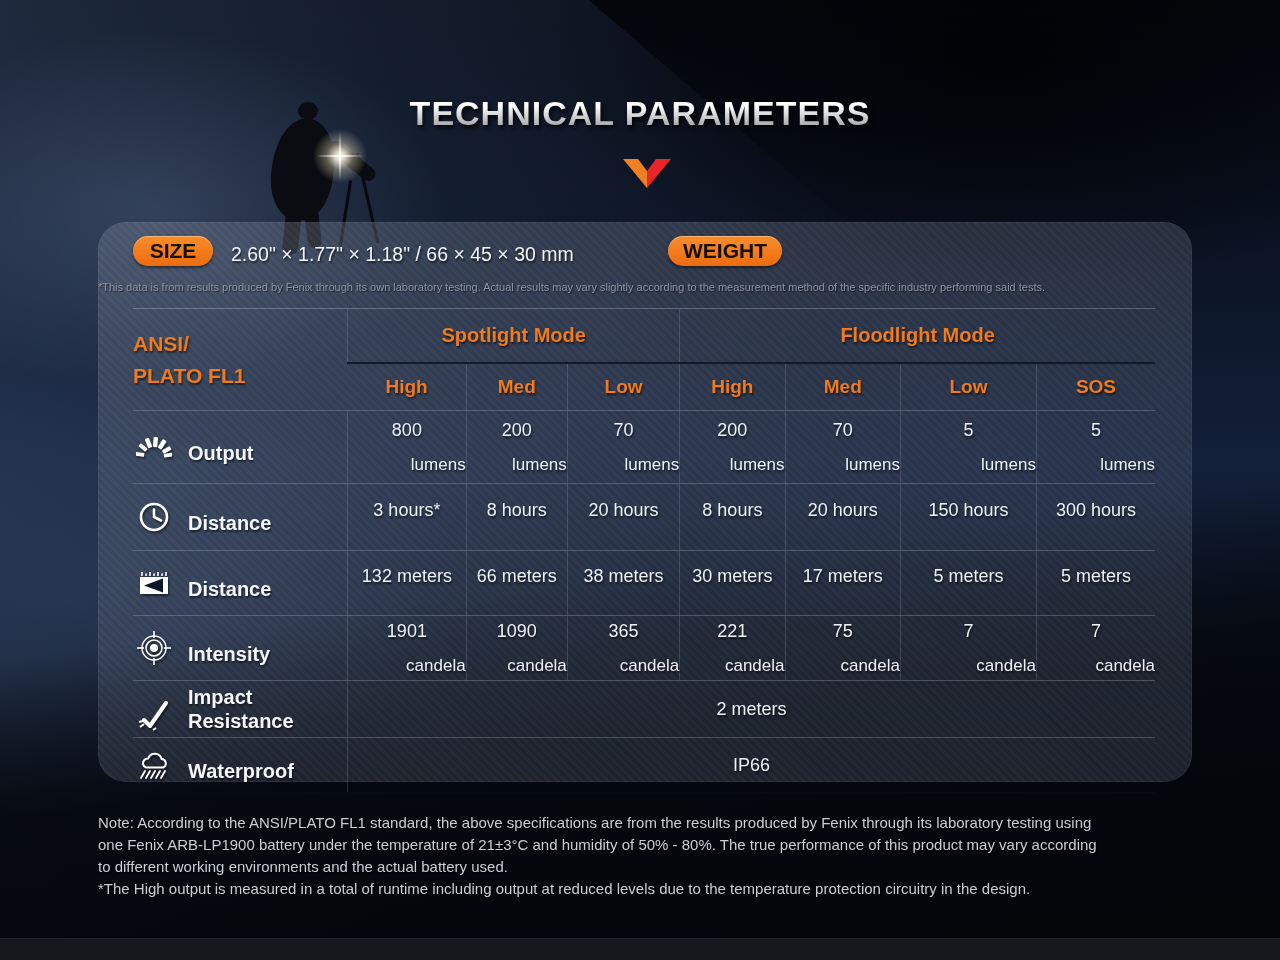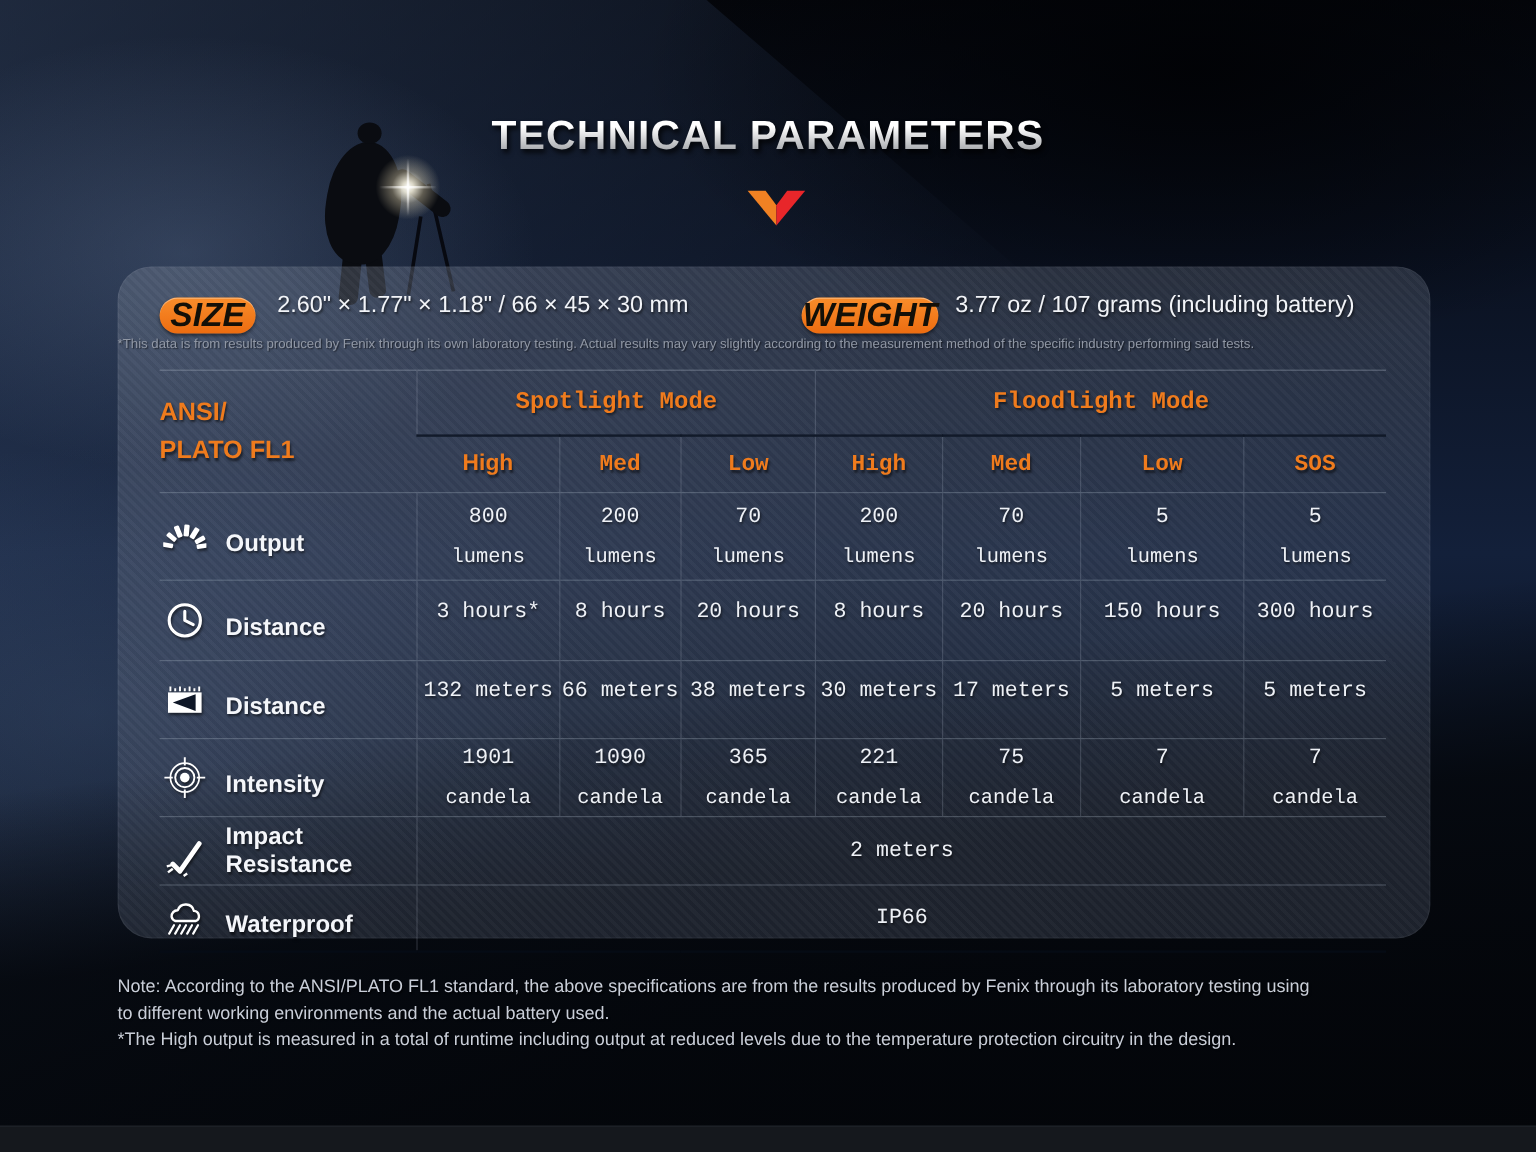--- a/index.html
+++ b/index.html
@@ -36,51 +36,51 @@
          background:linear-gradient(180deg,#ffffff 30%,#8f9297 95%);
          -webkit-background-clip:text;background-clip:text;color:transparent;
          filter:drop-shadow(2px 3px 2px rgba(0,0,0,.8));}
   .chevron{position:absolute;left:621px;top:158px;}
   
   .panel{position:absolute;left:98px;top:222px;width:1094px;height:560px;border-radius:28px;
          background:linear-gradient(165deg, rgba(128,138,158,.34), rgba(96,106,128,.28) 60%, rgba(88,98,120,.30));
          box-shadow:inset 0 0 0 1px rgba(255,255,255,.05);}
   .panel::after{content:"";position:absolute;inset:0;border-radius:28px;pointer-events:none;
          background:repeating-linear-gradient(45deg, rgba(255,255,255,.022) 0 3px, rgba(0,0,0,.028) 3px 6px);}
-  .badge{position:absolute;top:248px;height:30px;border-radius:16px;z-index:2;
+  .badge{position:absolute;top:236px;height:30px;border-radius:16px;z-index:2;
          background:linear-gradient(180deg,#f98d2b,#ec6c10);
-         color:#131008;font-weight:700;font-size:28px;line-height:30px;text-align:center;
-         box-shadow:0 2px 3px rgba(0,0,0,.45), inset 0 1px 0 rgba(255,255,255,.35);font-style:italic;}
+         color:#131008;font-weight:700;font-size:21px;line-height:30px;text-align:center;
+         box-shadow:0 2px 3px rgba(0,0,0,.45), inset 0 1px 0 rgba(255,255,255,.35);}
   .size-badge{left:133px;width:80px;}
   .weight-badge{left:668px;width:114px;}
   .badge-value{position:absolute;top:243px;z-index:2;color:#f2f4f8;font-size:19.5px;
                text-shadow:1px 2px 2px rgba(0,0,0,.6);white-space:nowrap;}
   .size-value{left:231px;}
   .weight-value{left:796px;}
   .disclaimer{position:absolute;top:281px;left:98px;width:924px;z-index:2;text-align:right;
               font-size:11px;color:#9097a4;white-space:nowrap;text-shadow:1px 1px 1px rgba(0,0,0,.5);}
   
   .spec-table{position:absolute;left:133px;top:308px;width:1022px;z-index:2;border-collapse:collapse;table-layout:fixed;
               border-top:1px solid rgba(173,184,200,.38);}
   .spec-table td{padding:0;vertical-align:middle;}
-  .spec-table td + td{border-left:1px solid rgba(173,184,200,.22);font-family:Liberation Mono, monospace;}
+  .spec-table td + td{border-left:1px solid rgba(173,184,200,.22);}
   .corner{height:100px;padding-left:32px;font-size:21px;font-weight:700;color:#ef7b1d;
           line-height:32px;text-shadow:1px 2px 2px rgba(0,0,0,.55);}
   .group{height:53px;text-align:center;font-size:20px;font-weight:700;color:#ef7b1d;
          text-shadow:1px 2px 2px rgba(0,0,0,.55);border-bottom:2px solid rgba(14,22,36,.88);}
   .sub{height:46px;text-align:center;font-size:19px;font-weight:700;color:#ef7b1d;
        text-shadow:1px 2px 2px rgba(0,0,0,.55);border-bottom:1px solid rgba(173,184,200,.30);}
   td.corner{border-bottom:1px solid rgba(173,184,200,.30);}
   .label-cell{padding-left:12px;}
   .label-inner{display:flex;align-items:flex-end;gap:13px;}
   .icw{width:42px;display:flex;justify-content:center;flex:0 0 42px;filter:drop-shadow(1px 2px 1px rgba(0,0,0,.5));}
   .row-label{font-size:20px;font-weight:700;color:#f4f6fa;text-shadow:1px 2px 2px rgba(0,0,0,.55);line-height:24px;}
   .val{text-align:center;color:#eef1f6;font-size:18px;text-shadow:1px 2px 2px rgba(0,0,0,.55);}
   .cv,.cu{display:block;}
-  .cu{font-size:17px;margin-top:14px;}
+  .cu{font-size:17px;margin-top:14px;text-align:right;}
   tr.r-output td{height:72px;border-bottom:1px solid rgba(173,184,200,.30);}
   tr.r-runtime td{height:66px;border-bottom:1px solid rgba(173,184,200,.30);}
   tr.r-distance td{height:64px;border-bottom:1px solid rgba(173,184,200,.30);}
   tr.r-intensity td{height:64px;border-bottom:1px solid rgba(173,184,200,.30);}
   tr.r-impact td{height:56px;border-bottom:1px solid rgba(173,184,200,.30);}
   tr.r-water td{height:54px;border-bottom:2px solid rgba(6,12,22,.85);}
   
   .footnote{position:absolute;left:98px;top:800px;width:1110px;color:#c9ced8;font-size:15px;line-height:22px;
             text-shadow:1px 1px 1px rgba(0,0,0,.6);margin-top:12px;}
   .footnote div{white-space:nowrap;}
@@ -113,21 +113,20 @@
   <svg class="chevron" width="52" height="32" viewBox="0 0 52 32">
     <polygon points="2,1 17,1 26,13 26,30" fill="#f08123"></polygon>
     <polygon points="50,1 35,1 26,13 26,30" fill="#e8262a"></polygon>
   </svg>
 
   <section class="panel"></section>
 
   <div class="badge size-badge">SIZE</div>
   <div class="badge-value size-value">2.60" × 1.77" × 1.18" / 66 × 45 × 30 mm</div>
   <div class="badge weight-badge">WEIGHT</div>
-  <div class="badge-value weight-value">3.77 oz / 107 grams (including battery)</div>
   <div class="disclaimer">*This data is from results produced by Fenix through its own laboratory testing. Actual results may vary slightly according to the measurement method of the specific industry performing said tests.</div>
 
   <table class="spec-table">
     <colgroup>
       <col style="width:21%">
         <col style="width:11.6%">
         <col style="width:9.9%">
         <col style="width:11%">
       <col style="width:10.3%">
         <col style="width:11.3%">
@@ -380,16 +379,17 @@
           <span class="row-label">Waterproof</span>
         </div>
       </td>
       <td class="val" colspan="7">IP66</td>
     </tr>
     </tbody>
   </table>
 
   <div class="footnote">
     <div>Note: According to the ANSI/PLATO FL1 standard, the above specifications are from the results produced by Fenix through its laboratory testing using</div>
+    <div>one Fenix ARB-LP1900 battery under the temperature of 21±3°C and humidity of 50% - 80%. The true performance of this product may vary according</div>
     <div>to different working environments and the actual battery used.</div>
     <div>*The High output is measured in a total of runtime including output at reduced levels due to the temperature protection circuitry in the design.</div>
   </div>
 </div>
 
 </body></html>

